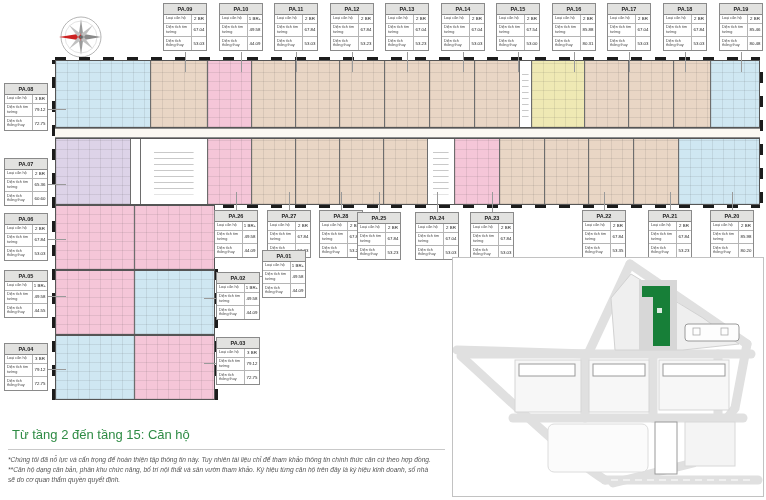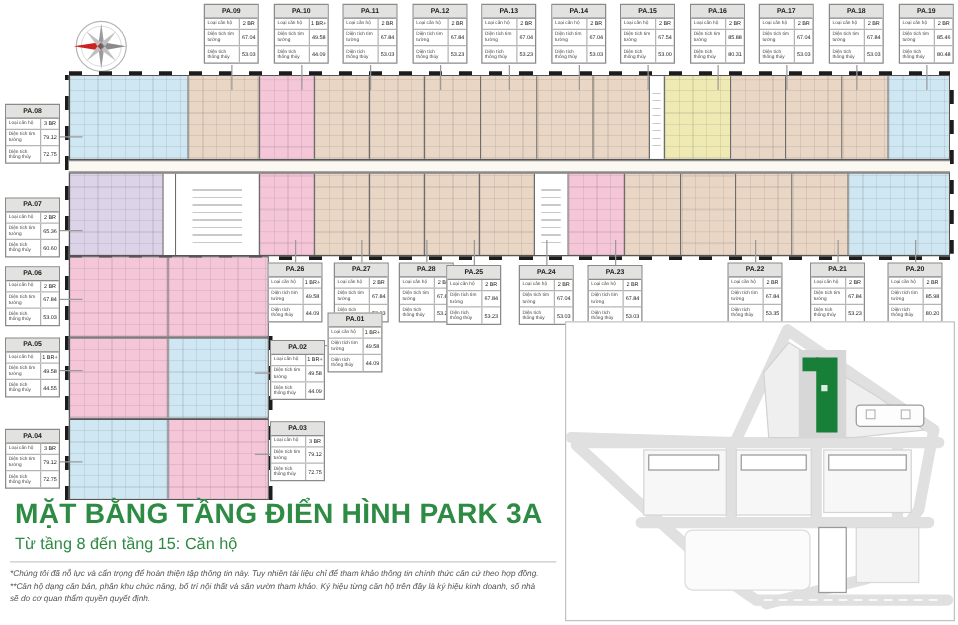--- a/index.html
+++ b/index.html
@@ -603,22 +603,21 @@
           <span class="lb">Diện tích tim tường</span>
           <span class="vl">79.12</span>
         </div>
       <div class="crow">
           <span class="lb">Diện tích thông thủy</span>
           <span class="vl">72.75</span>
         </div>
     </div>
     </div>
 
-  <div id="title">MẶT BẰNG TẦNG ĐIỂN HÌNH PARK 3A</div>
-  <div id="subtitle">Từ tầng 8 đến tầng 15: Căn hộ</div>
+  <div id="subtitle">Từ tầng 2 đến tầng 15: Căn hộ</div>
   <div id="divider"></div>
   <div id="disclaimer">
     <div>*Chúng tôi đã nỗ lực và cẩn trọng để hoàn thiện tập thông tin này. Tuy nhiên tài liệu chỉ để tham khảo thông tin chính thức căn cứ theo hợp đồng.</div>
     <div>**Căn hộ dạng căn bản, phân khu chức năng, bố trí nội thất và sân vườn tham khảo. Ký hiệu từng căn hộ trên đây là ký hiệu kinh doanh, số nhà</div>
     <div>sẽ do cơ quan thẩm quyền quyết định.</div>
   </div>
 
   <div id="sitemap">
     <svg width="310" height="238" viewBox="0 0 310 238">
 

